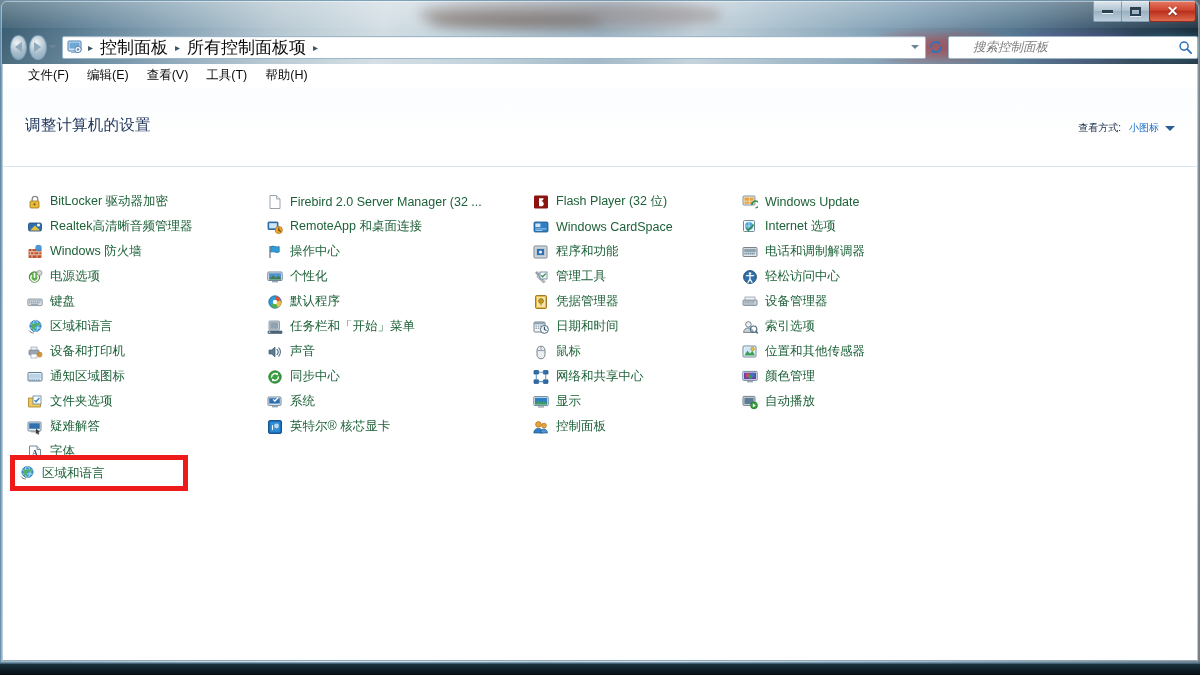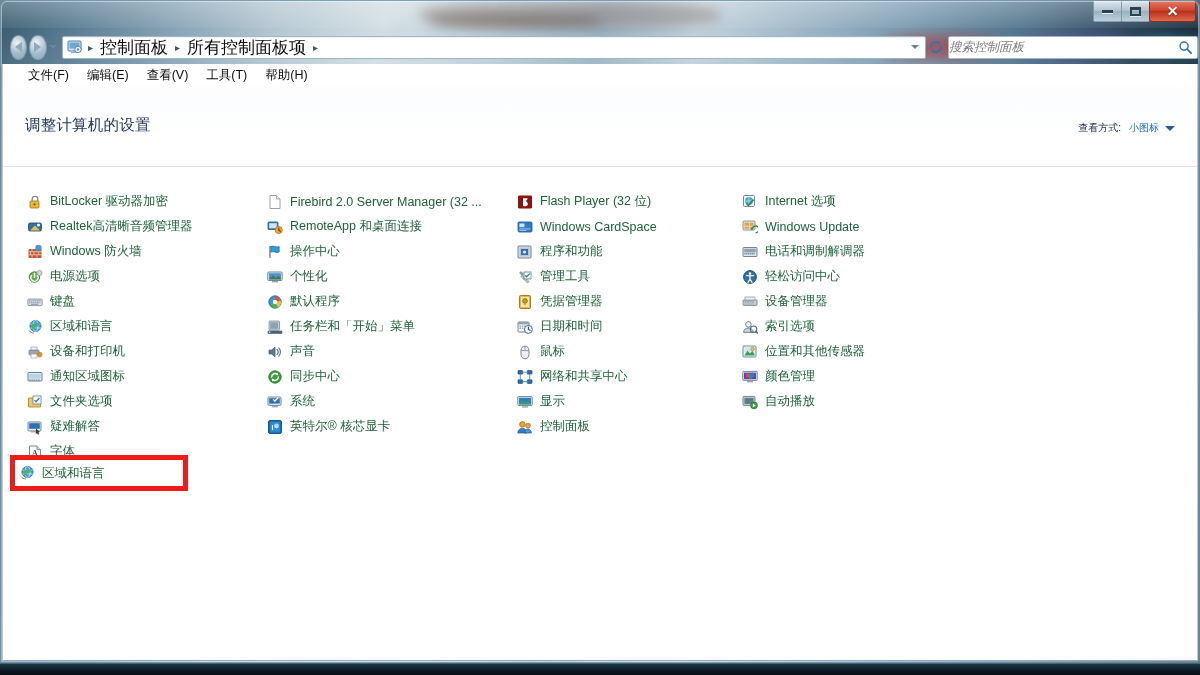--- a/index.html
+++ b/index.html
@@ -182,21 +182,21 @@
     cursor: default;
   }
   .searchbox {
     margin-left: 4px;
     flex: 0 0 250px;
     height: 23px;
     background: #fff;
     border: 1px solid #9db6c8;
     border-radius: 2px;
     display: flex; align-items: center;
-    padding: 0 4px 0 0;
+    padding: 0 4px 0 24px;
     gap: 24px;
   }
   .searchbox input {
     flex: 1; border: none; outline: none;
     font-size: 12.5px; color: #6f6f6f;
     font-style: italic;
     font-family: "Liberation Sans", sans-serif;
     background: transparent;
   }
   .searchbox input::placeholder { color: #7a7a7a; font-style: italic; }
@@ -254,21 +254,21 @@
   
   .grid {
     position: relative;
     padding: 22px 0 0 0;
   }
   .col {
     position: absolute; top: 22px;
   }
   .col-1 { left: 22px;  width: 240px; }
   .col-2 { left: 262px; width: 240px; }
-  .col-3 { left: 512px; width: 235px; }
+  .col-3 { left: 528px; width: 235px; }
   .col-4 { left: 737px; width: 250px; }
 
   .cp-item {
     height: 25px;
     display: flex; align-items: center;
     cursor: default;
     padding-left: 2px;
   }
   .cp-item .ico {
     width: 16px; height: 16px; flex: none;
@@ -707,35 +707,35 @@
                 <path d="M0.8 14c0-3 2-4.6 4.6-4.6S10 11 10 14z" fill="#2f7fc4" stroke="#1a5688" stroke-width="0.7"></path>
                 <circle cx="11" cy="6.6" r="2.4" fill="#e8a33c" stroke="#a8701a" stroke-width="0.7"></circle>
                 <path d="M7.6 14c0-2.6 1.6-4 3.4-4s3.4 1.4 3.4 4z" fill="#4f94d0" stroke="#1a5688" stroke-width="0.7"></path>
               </svg></span>
             <span class="lbl">控制面板</span>
           </div>
         </div>
       <div class="col col-4">
           <div class="cp-item">
             <span class="ico"><svg width="16" height="16" viewBox="0 0 16 16">
+                <rect x="1" y="2" width="12" height="9" rx="1" fill="#e9eef2" stroke="#6b7781" stroke-width="0.8"></rect>
+                <path d="M2.4 3.4h4.6v3.4H2.4zM7.6 3.4h4v3.4h-4zM2.4 7.4h4.6v2.4H2.4zM7.6 7.4h4v2.4h-4z" fill="#e8a33c"></path>
+                <path d="M10.2 10.4a3.4 3.4 0 1 1 3.4 3.4" fill="none" stroke="#2f8e4a" stroke-width="1.6"></path>
+                <path d="M9.6 8.6l1.6 2-2.4.4z" fill="#2f8e4a"></path>
+              </svg></span>
+            <span class="lbl">Windows Update</span>
+          </div>
+          <div class="cp-item">
+            <span class="ico"><svg width="16" height="16" viewBox="0 0 16 16">
                 <rect x="1.5" y="1.5" width="11" height="11" rx="1" fill="#f4f8fb" stroke="#5f7d92" stroke-width="0.9"></rect>
                 <circle cx="7" cy="7" r="4" fill="#3a9ed8" opacity="0.9"></circle>
                 <path d="M3 7h8M7 3v8" stroke="#cfe6f8" stroke-width="0.7"></path>
                 <path d="M4.6 9.6 L6.4 11.4 L11.6 5.6" fill="none" stroke="#2f8e4a" stroke-width="1.6"></path>
               </svg></span>
             <span class="lbl">Internet 选项</span>
-          </div>
-          <div class="cp-item">
-            <span class="ico"><svg width="16" height="16" viewBox="0 0 16 16">
-                <rect x="1" y="2" width="12" height="9" rx="1" fill="#e9eef2" stroke="#6b7781" stroke-width="0.8"></rect>
-                <path d="M2.4 3.4h4.6v3.4H2.4zM7.6 3.4h4v3.4h-4zM2.4 7.4h4.6v2.4H2.4zM7.6 7.4h4v2.4h-4z" fill="#e8a33c"></path>
-                <path d="M10.2 10.4a3.4 3.4 0 1 1 3.4 3.4" fill="none" stroke="#2f8e4a" stroke-width="1.6"></path>
-                <path d="M9.6 8.6l1.6 2-2.4.4z" fill="#2f8e4a"></path>
-              </svg></span>
-            <span class="lbl">Windows Update</span>
           </div>
           <div class="cp-item">
             <span class="ico"><svg width="16" height="16" viewBox="0 0 16 16">
                 <rect x="1" y="3.5" width="14" height="9" rx="1" fill="#dfe6ec" stroke="#6b7781" stroke-width="0.9"></rect>
                 <rect x="2.2" y="4.8" width="11.6" height="3.6" fill="#8fa2b0"></rect>
                 <g fill="#5f7d92">
                   <rect x="2.4" y="9.2" width="1.4" height="1.2"></rect>
                   <rect x="4.2" y="9.2" width="1.4" height="1.2"></rect>
                   <rect x="6" y="9.2" width="1.4" height="1.2"></rect>
                   <rect x="7.8" y="9.2" width="1.4" height="1.2"></rect>

